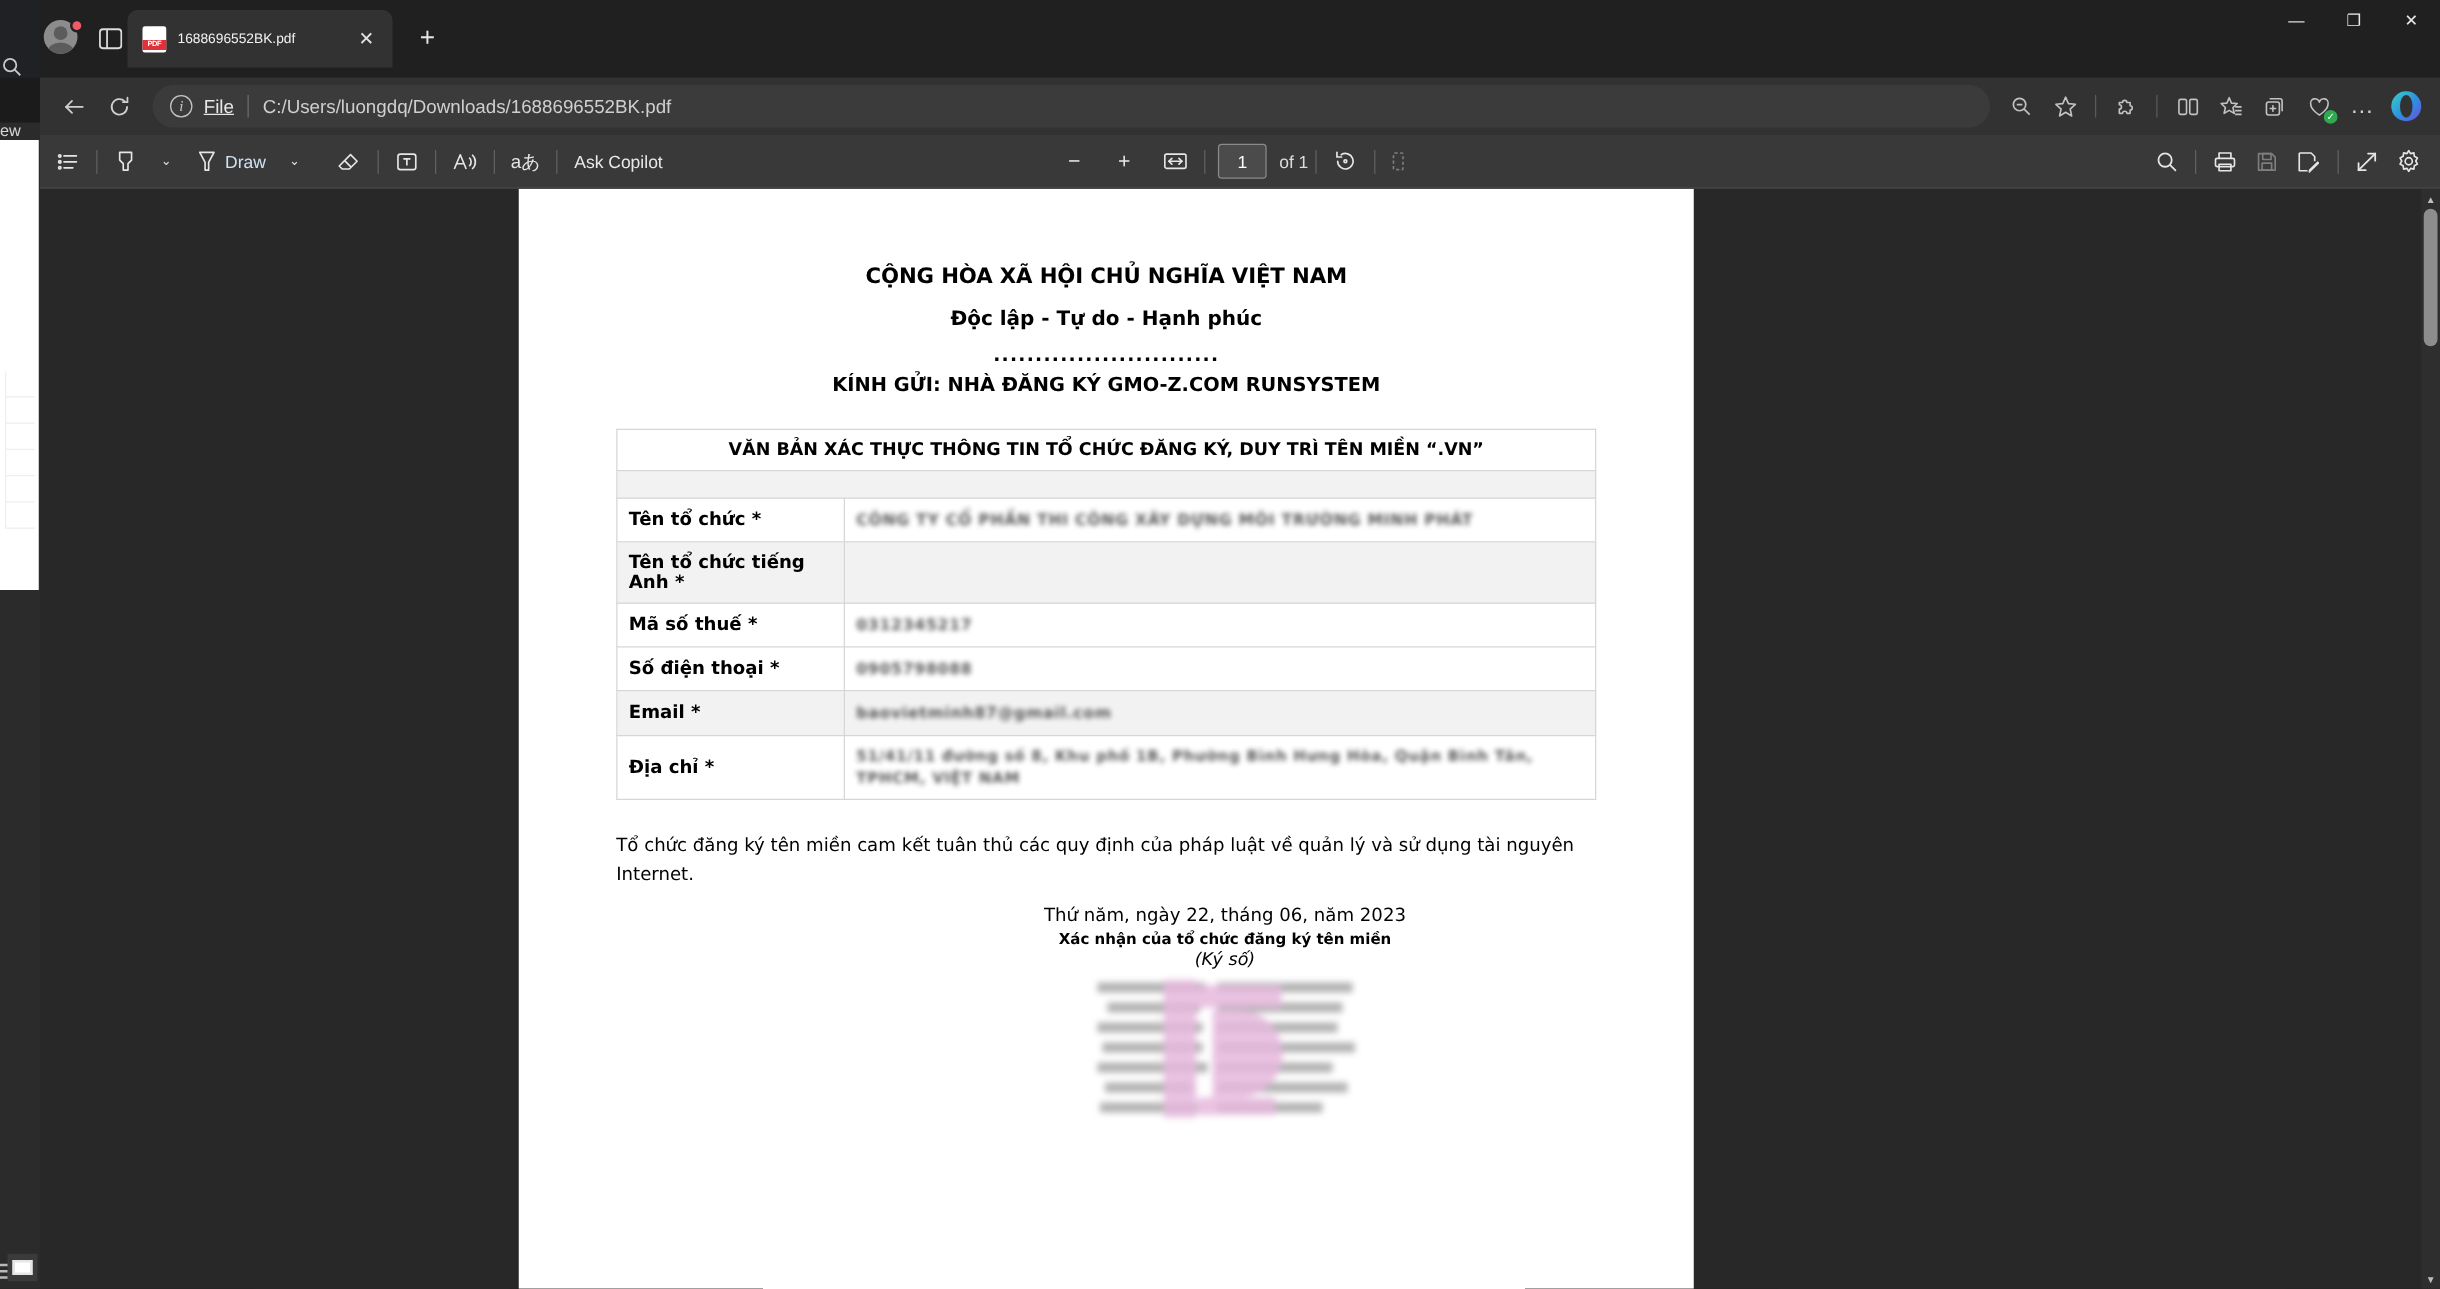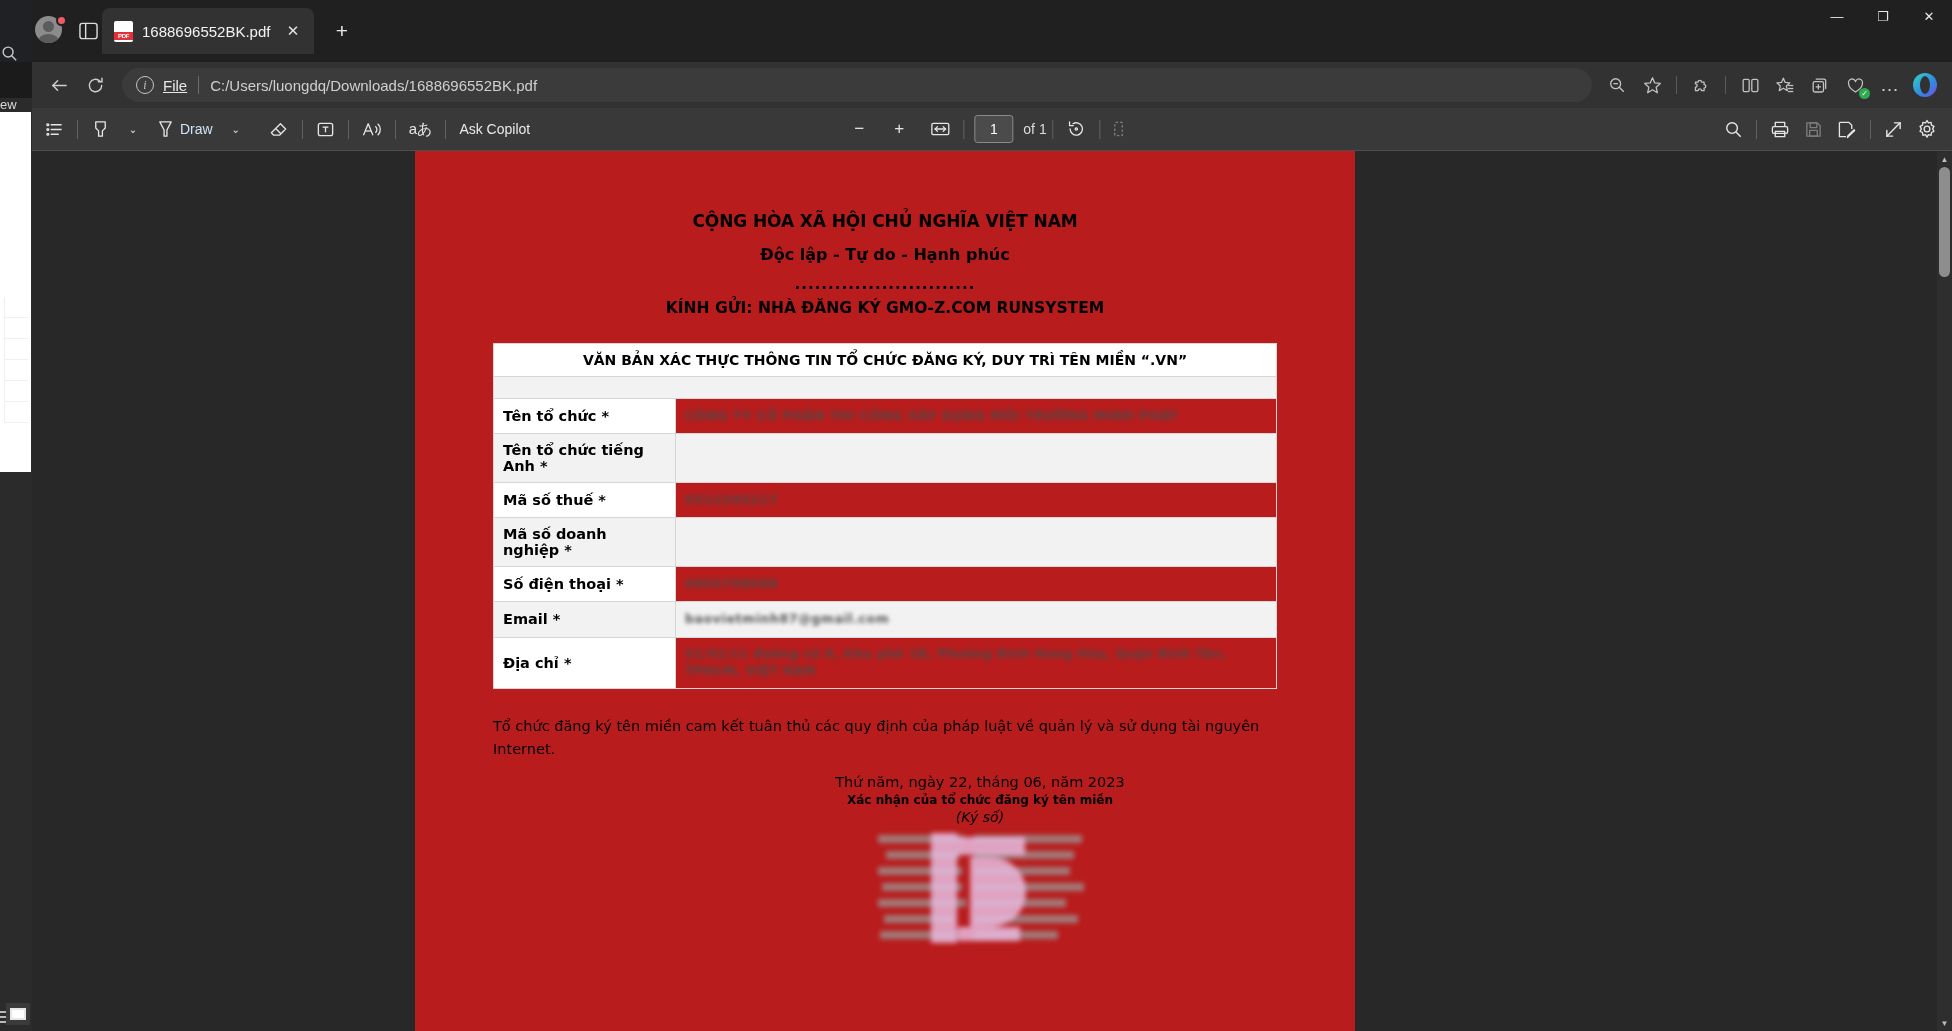--- a/index.html
+++ b/index.html
@@ -100,21 +100,21 @@
   .pdf-badge {
     width: 19px; height: 21px; background: #fff; border-radius: 2px;
     position: relative; flex: none;
   }
   .pdf-badge::after {
     content: "PDF"; position: absolute; left: 0; bottom: 2px; width: 100%;
     text-align: center; font-size: 6px; font-weight: bold; color: #fff;
     background: #e0303a; padding: 1px 0; letter-spacing: -0.3px;
   }
   .tab-title {
-    flex: 1; color: #f2f2f2; font-size: 15px; white-space: nowrap;
+    flex: 1; color: #f2f2f2; font-size: 11px; white-space: nowrap;
     overflow: hidden; text-overflow: ellipsis;
   }
   .tab-close {
     width: 22px; height: 22px; display: flex; align-items: center; justify-content: center;
     color: #e3e3e3; font-size: 15px; border-radius: 4px; flex: none;
   }
   .new-tab {
     position: absolute; left: 294px; top: 16px; width: 32px; height: 30px;
     display: flex; align-items: center; justify-content: center;
     color: #e4e4e4; font-size: 21px; border-radius: 5px;
@@ -217,21 +217,21 @@
   }
   .scroll-thumb {
     position: absolute; top: 16px; left: 2px; width: 11px; height: 110px;
     background: #8d8d8d; border-radius: 6px;
   }
   .scroll-down { position: absolute; bottom: 0; }
 
   
   .page {
     position: absolute; left: 383px; top: 0; width: 940px; height: 100%;
-    background: #b91c1c;
+    background: #ffffff;
     font-family: "DejaVu Sans", sans-serif;
     color: #000;
   }
   .doc { padding: 60px 78px 0 78px; }
   .ttl { text-align: center; font-weight: bold; font-size: 17px; letter-spacing: -0.1px; }
   .ttl2 { text-align: center; font-weight: bold; font-size: 16px; margin-top: 14px; }
   .dots { text-align: center; font-weight: bold; font-size: 15px; letter-spacing: 1px; margin-top: 11px; }
   .ttl3 { text-align: center; font-weight: bold; font-size: 15.5px; margin-top: 6px; }
 
   table.form {
@@ -580,24 +580,20 @@
           </tr>
           <tr class="alt">
             <td class="lbl">Tên tổ chức tiếng Anh *</td>
             <td class="val">&nbsp;</td>
           </tr>
           <tr>
             <td class="lbl">Mã số thuế *</td>
             <td class="val">
               <span class="redact">0312345217</span>
             </td>
-          </tr>
-          <tr class="alt">
-            <td class="lbl">Mã số doanh nghiệp *</td>
-            <td class="val">&nbsp;</td>
           </tr>
           <tr>
             <td class="lbl">Số điện thoại *</td>
             <td class="val">
               <span class="redact">0905798088</span>
             </td>
           </tr>
           <tr class="alt">
             <td class="lbl">Email *</td>
             <td class="val">

